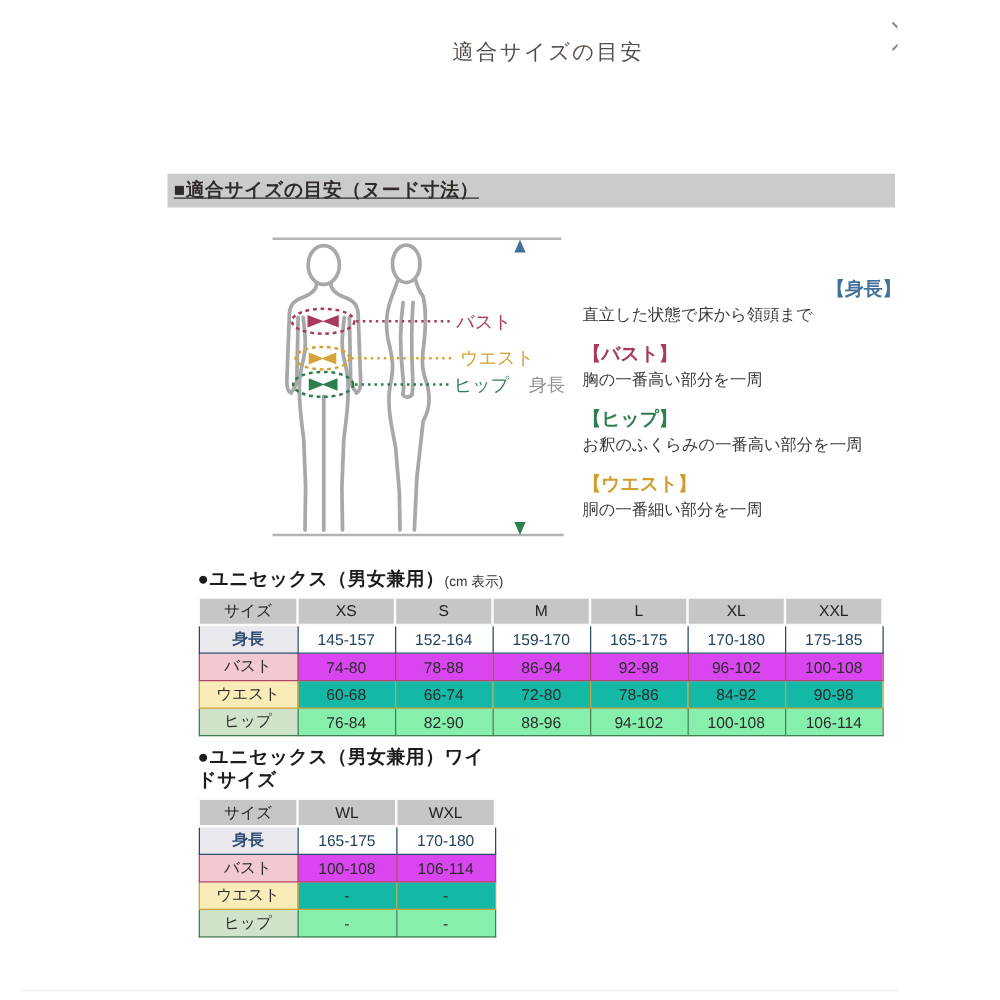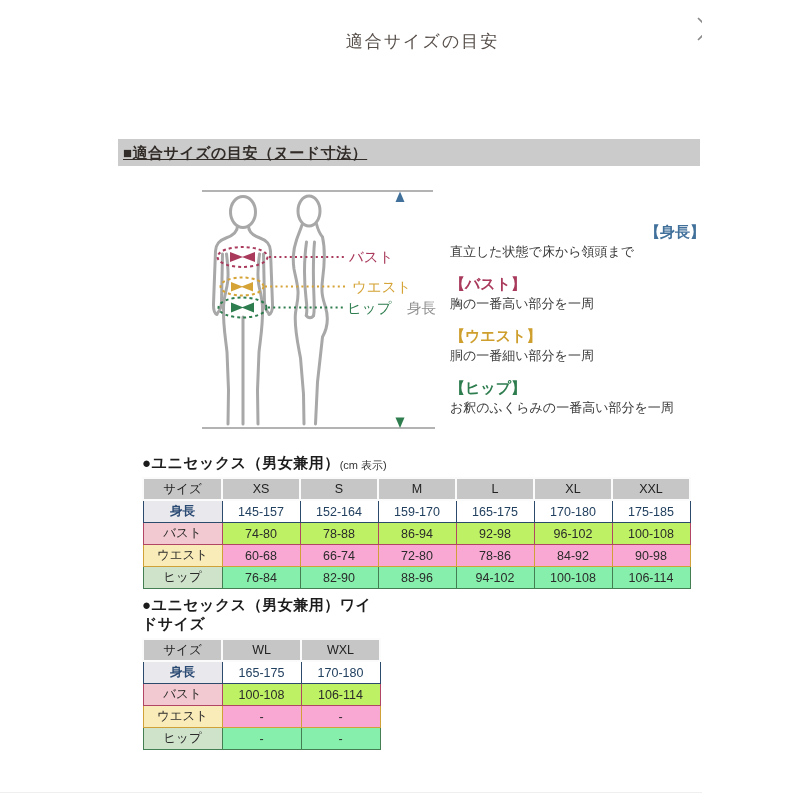--- a/index.html
+++ b/index.html
@@ -1,18 +1,18 @@
 <!DOCTYPE html>
 <html><head>
 <meta charset="utf-8">
 <style>
   html,body{margin:0;padding:0;background:#fff;}
   .canvas{
     position:relative;width:702px;height:800px;background:#ffffff;overflow:hidden;
-    font-family:"Liberation Sans","DejaVu Sans",sans-serif;color:#222;
+    font-family:"Liberation Sans","DejaVu Sans",sans-serif;color:#222;margin-left:16px;
   }
   .page-title{
     position:absolute;top:30px;left:0;width:800px;box-sizing:border-box;padding-left:45px;
     text-align:center;font-size:17px;letter-spacing:2px;color:#564e49;
   }
   .close-btn{position:absolute;left:692px;top:12px;width:34px;height:34px;cursor:pointer;}
   .section-bar{
     position:absolute;left:118px;top:139px;width:582px;height:27px;background:#cbcbcb;
     font-size:15px;font-weight:700;color:#322c29;line-height:27px;padding-left:5px;
     box-sizing:border-box;letter-spacing:0.5px;text-decoration:underline;
@@ -33,23 +33,23 @@
   .t2{left:142px;top:612px;width:239px;}
   .tbl-head{display:flex;align-items:flex-end;height:22px;margin-bottom:4px;}
   .tbl-title{font-size:15px;font-weight:700;color:#1c1c1c;letter-spacing:0.5px;}
   .unit-note{font-size:11px;color:#333;}
   table{border-collapse:collapse;table-layout:fixed;width:100%;font-size:12.5px;}
   th,td{height:21px;text-align:center;padding:0;font-weight:400;}
   th{background:#c6c6c6;border:2px solid #fbfbfb;color:#222;height:20px;}
   col.lblcol{width:79px;}
   .r-height td{border:1.5px solid #2c4a6b;background:#ffffff;color:#22405f;}
   .r-height td.lbl{background:#e9e9ed;color:#2b4a73;font-weight:700;}
-  .r-bust td{border:1.5px solid #b04565;background:#bef264;color:#2b2b2b;}
+  .r-bust td{border:1.5px solid #b04565;background:#d946ef;color:#2b2b2b;}
   .r-bust td.lbl{background:#f2c9d1;}
-  .r-waist td{border:1.5px solid #cfa136;background:#f9a8d4;color:#2b2b2b;}
+  .r-waist td{border:1.5px solid #cfa136;background:#14b8a6;color:#2b2b2b;}
   .r-waist td.lbl{background:#f9ecb8;}
   .r-hip td{border:1.5px solid #447e53;background:#86efac;color:#2b2b2b;}
   .r-hip td.lbl{background:#cfe2ca;}
   .bottom-line{position:absolute;left:0;top:792px;width:800px;height:1px;background:#f1eeee;}
 </style>
 </head>
 <body>
 
 <div class="canvas">
 
@@ -133,26 +133,26 @@
   <div class="legend">
     <div class="legend-item">
       <div class="legend-term lg-height">【身長】</div>
       <div class="legend-desc">直立した状態で床から領頭まで</div>
     </div>
     <div class="legend-item">
       <div class="legend-term lg-bust">【バスト】</div>
       <div class="legend-desc">胸の一番高い部分を一周</div>
     </div>
     <div class="legend-item">
+      <div class="legend-term lg-hip">【ヒップ】</div>
+      <div class="legend-desc">お釈のふくらみの一番高い部分を一周</div>
+    </div>
+    <div class="legend-item">
       <div class="legend-term lg-waist">【ウエスト】</div>
       <div class="legend-desc">胴の一番細い部分を一周</div>
-    </div>
-    <div class="legend-item">
-      <div class="legend-term lg-hip">【ヒップ】</div>
-      <div class="legend-desc">お釈のふくらみの一番高い部分を一周</div>
     </div>
   </div>
 
   <div class="tbl-wrap t1">
     <div class="tbl-head">
       <span class="tbl-title">●ユニセックス（男女兼用）</span>
       <span class="unit-note">(cm 表示)</span>
     </div>
     <table>
       <colgroup>

